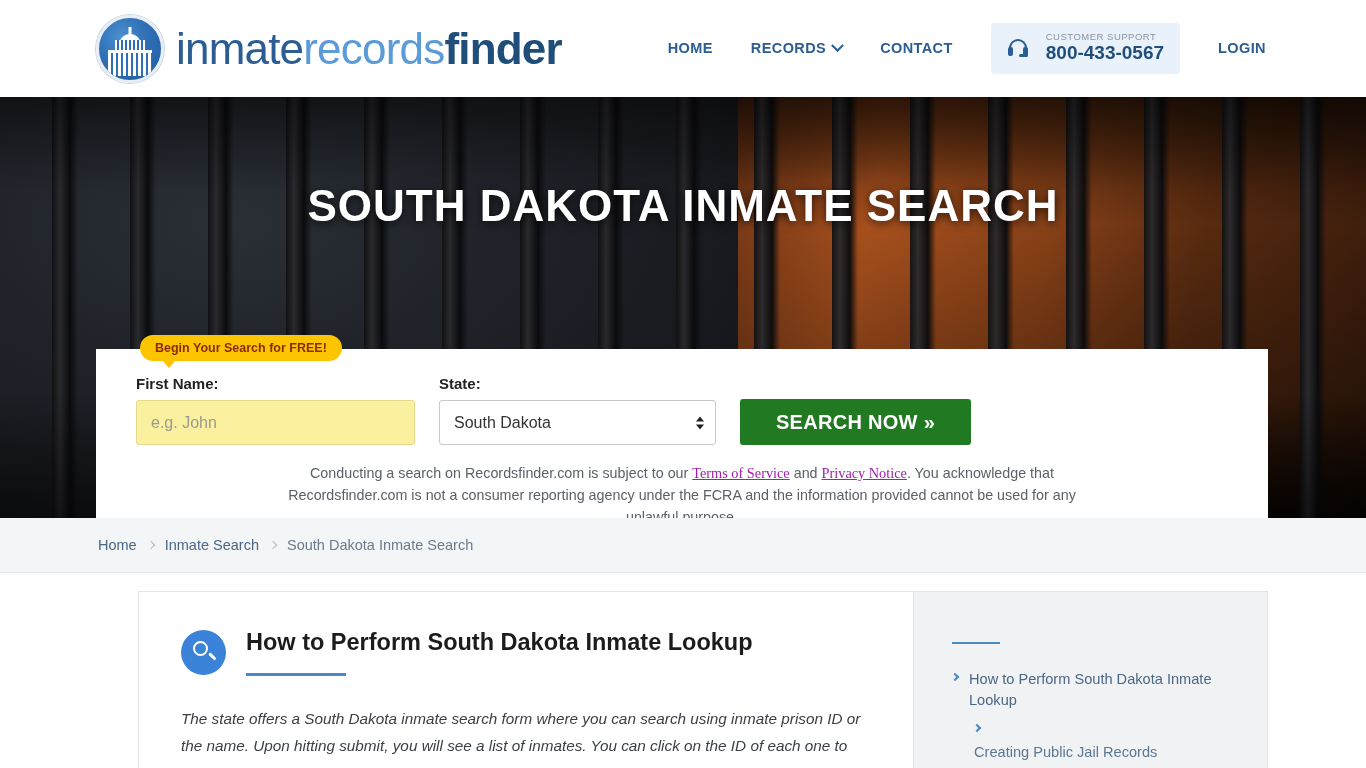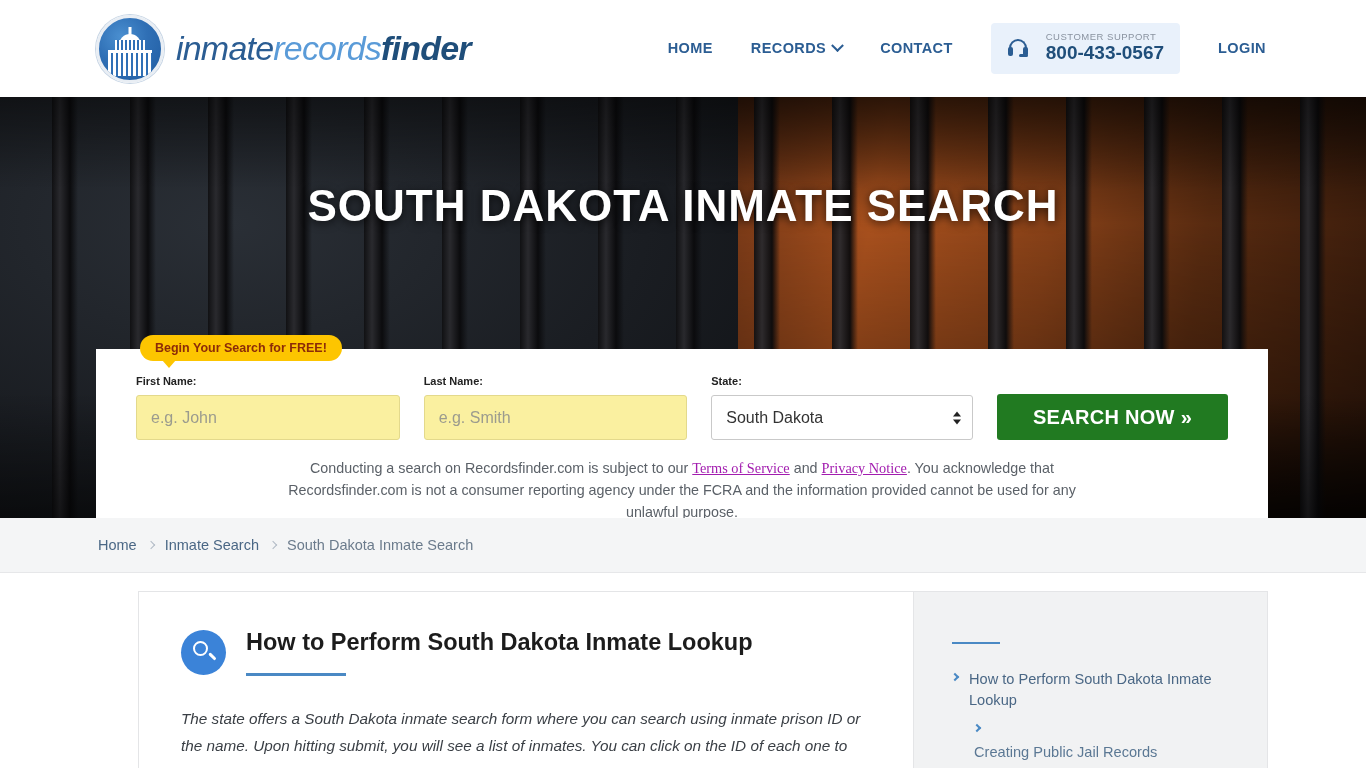--- a/index.html
+++ b/index.html
@@ -53,22 +53,21 @@
     border-top: 3px solid #ffffff;
   }
   .brand-mark .mid {
     position: absolute; left: 50%; bottom: 28px;
     transform: translateX(-50%);
     width: 30px; height: 12px;
     background: repeating-linear-gradient(to right,
       #ffffff 0px, #ffffff 2px, #2f6fb5 2px, #2f6fb5 4px);
   }
   .brand-text {
-    font-size: 34px;
-    font-style: italic;
+    font-size: 44px;
     letter-spacing: -0.8px;
     white-space: nowrap;
   }
   .brand-text .t1 { color: #2b5d93; font-weight: 400; }
   .brand-text .t2 { color: #5a9bd8; font-weight: 400; }
   .brand-text .t3 { color: #1f4e7a; font-weight: 700; }
 
   .nav {
     margin-left: auto;
     display: flex;
@@ -197,21 +196,21 @@
     position: absolute; bottom: -7px; left: 22px;
     border-left: 7px solid transparent;
     border-right: 7px solid transparent;
     border-top: 8px solid #fdc500;
   }
   .form-row { display: flex; align-items: flex-end; gap: 24px; }
   .field { display: flex; flex-direction: column; }
   .field.fn, .field.ln { width: 279px; }
   .field.st { width: 277px; }
   .field-label {
-    font-size: 11px; font-weight: 700; color: #222; margin-bottom: 8px;
+    font-size: 15px; font-weight: 700; color: #222; margin-bottom: 8px;
   }
   .text-input {
     height: 45px;
     border: 1px solid #e3d98c;
     background: #faf0a0;
     border-radius: 3px;
     font-size: 16px;
     color: #555;
     padding: 0 14px;
     font-family: "Liberation Sans", sans-serif;
@@ -413,24 +412,20 @@
 
   <div class="search-card">
     <div class="badge">Begin Your Search for FREE!</div>
 
     <div class="form-row">
       <div class="field fn">
         <label class="field-label">First Name:</label>
         <input class="text-input" type="text" placeholder="e.g. John" style="">
       </div>
 
-      <div class="field ln">
-        <label class="field-label">Last Name:</label>
-        <input class="text-input" type="text" placeholder="e.g. Smith" style="">
-      </div>
 
       <div class="field st">
         <label class="field-label">State:</label>
         <div class="select-wrap">
           <input class="select-input" type="text" readonly="" value="South Dakota" style="">
           <span class="select-arrows">
             <i class="up"></i>
               <i class="dn"></i>
           </span>
         </div>

